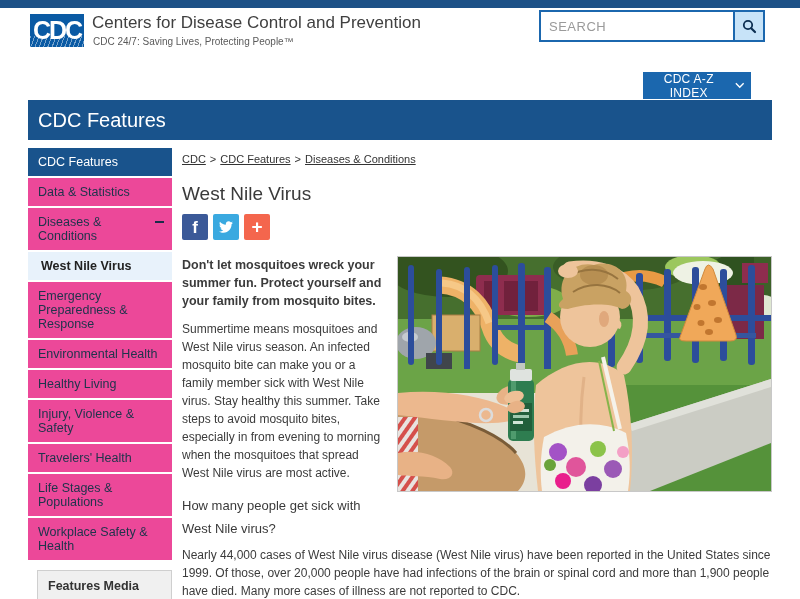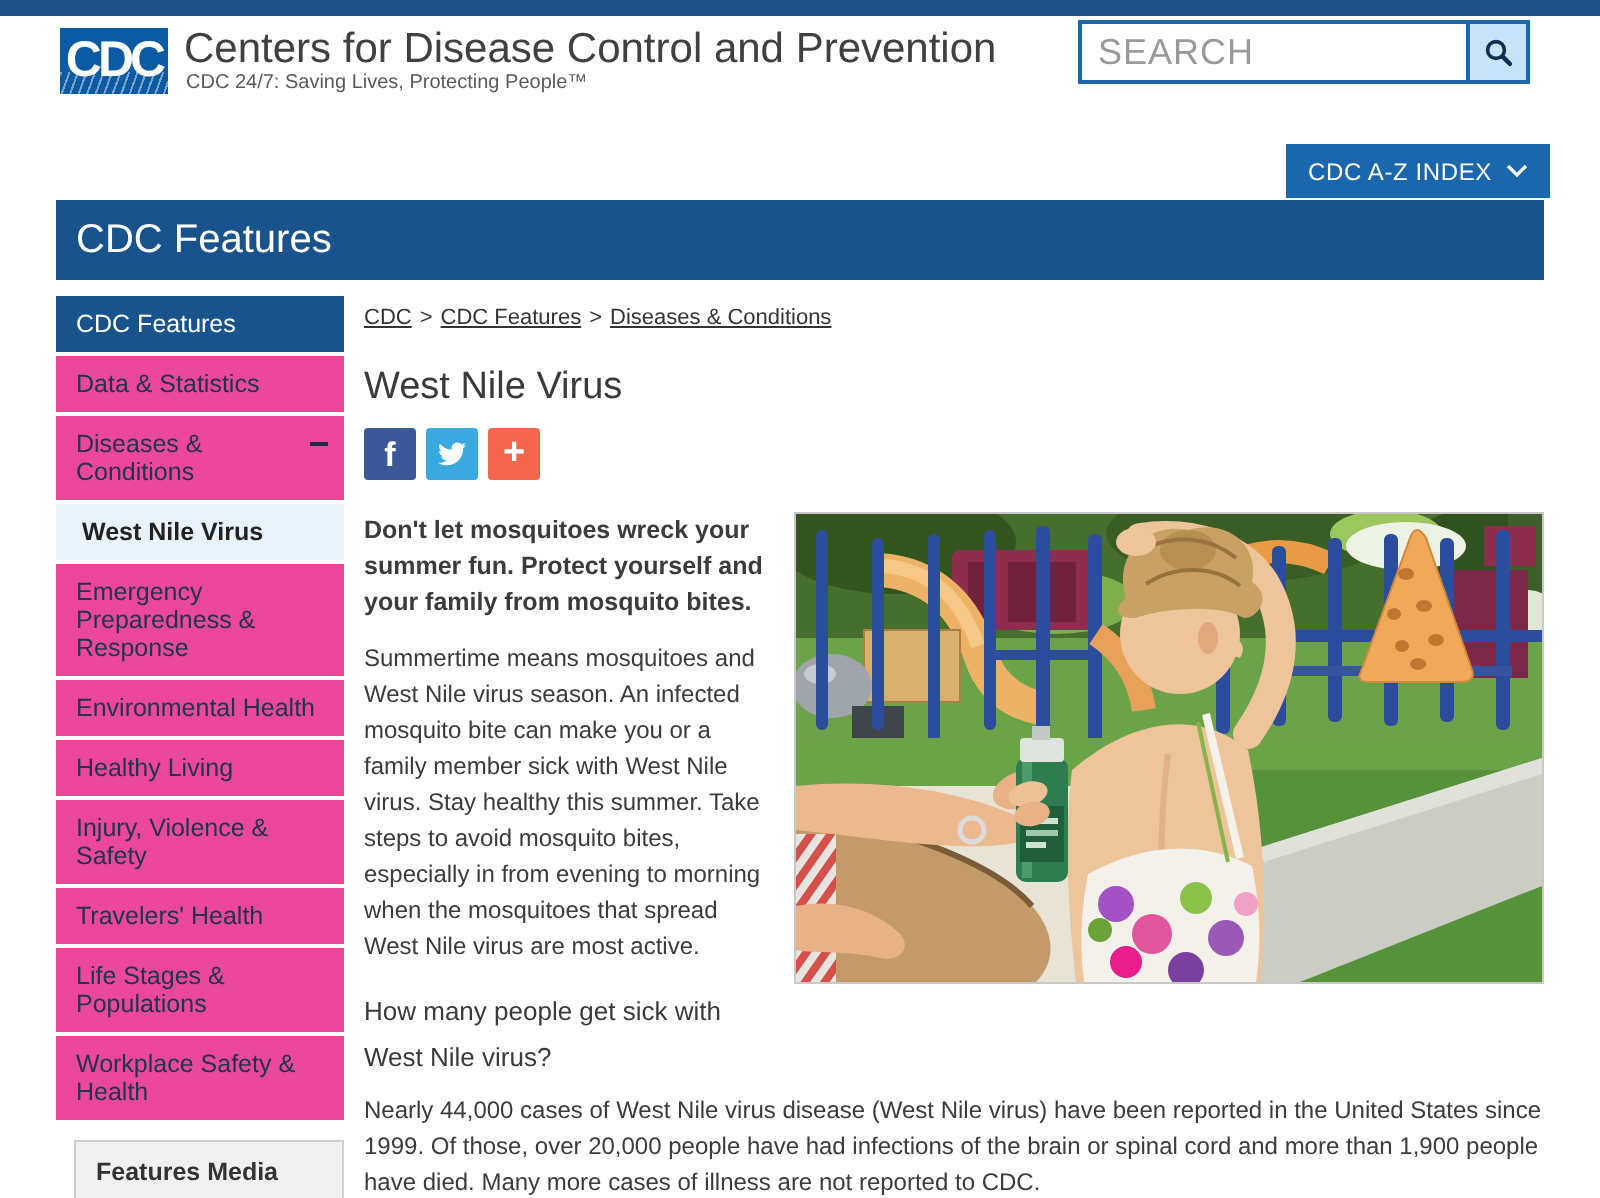--- a/index.html
+++ b/index.html
@@ -12,37 +12,37 @@
   .topbar { position:absolute; left:0; top:0; width:800px; height:8px; background:#1d5187; }
   .logo {
     position:absolute; left:30px; top:14px; width:54px; height:33px; background:#0a5aa4;
     color:#fff; font-weight:bold; font-size:25px; text-align:center; line-height:32px;
     letter-spacing:-2px; overflow:hidden; cursor:pointer;
   }
   .logo-rays {
     position:absolute; left:0; bottom:0; width:100%; height:11px;
     background:repeating-linear-gradient(110deg, rgba(255,255,255,.45) 0 1px, transparent 1px 4px);
   }
-  .org-title { position:absolute; left:92px; top:13px; font-size:21px; color:#404040; }
+  .org-title { position:absolute; left:92px; top:13px; font-size:17px; color:#404040; }
   .org-tagline { position:absolute; left:93px; top:36px; font-size:10px; color:#5a5a5a; }
   .search {
     position:absolute; left:539px; top:10px; width:226px; height:32px;
     border:2px solid #1b67ae; display:flex; background:#fff;
   }
   .search input {
-    flex:1; min-width:0; border:none; outline:none; padding:0 8px; font-size:18px;
+    flex:1; min-width:0; border:none; outline:none; padding:0 8px; font-size:13px;
     color:#8b5cf6; font-family:"Liberation Sans", sans-serif; letter-spacing:.5px;
   }
   .search input::placeholder { color:#9a9a9a; }
   .search-btn {
     width:30px; background:#c7e3f8; border:none; border-left:2px solid #1b67ae;
     display:flex; align-items:center; justify-content:center; cursor:pointer; padding:0;
   }
   .az {
-    position:absolute; left:643px; top:72px; width:132px; height:27px; background:#1b67ae;
+    position:absolute; left:643px; top:72px; width:108px; height:27px; background:#1b67ae;
     color:#fff; font-size:12px; display:flex; align-items:center; justify-content:center;
     gap:7px; letter-spacing:.3px; cursor:pointer; border:none;
   }
   .banner { position:absolute; left:28px; top:100px; width:744px; height:40px; background:#19538c; }
   .banner-title { color:#fff; font-size:20px; line-height:40px; padding-left:10px; font-weight:400; }
 
   
   .sidebar { position:absolute; left:28px; top:148px; width:144px; }
   .nav-item {
     background:#ec4899; color:#20344c; font-size:12.5px; line-height:14px;

